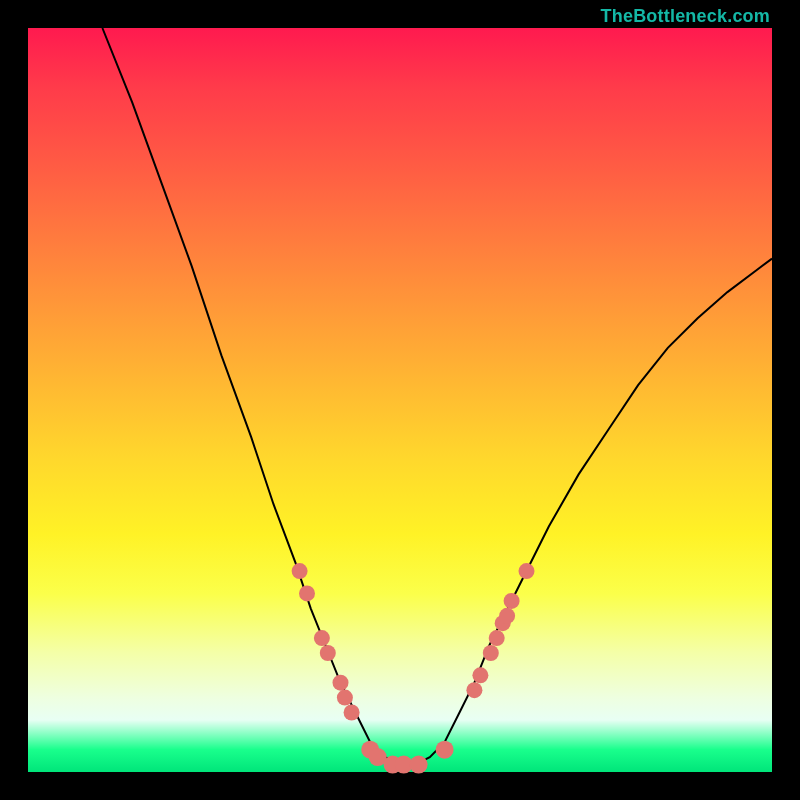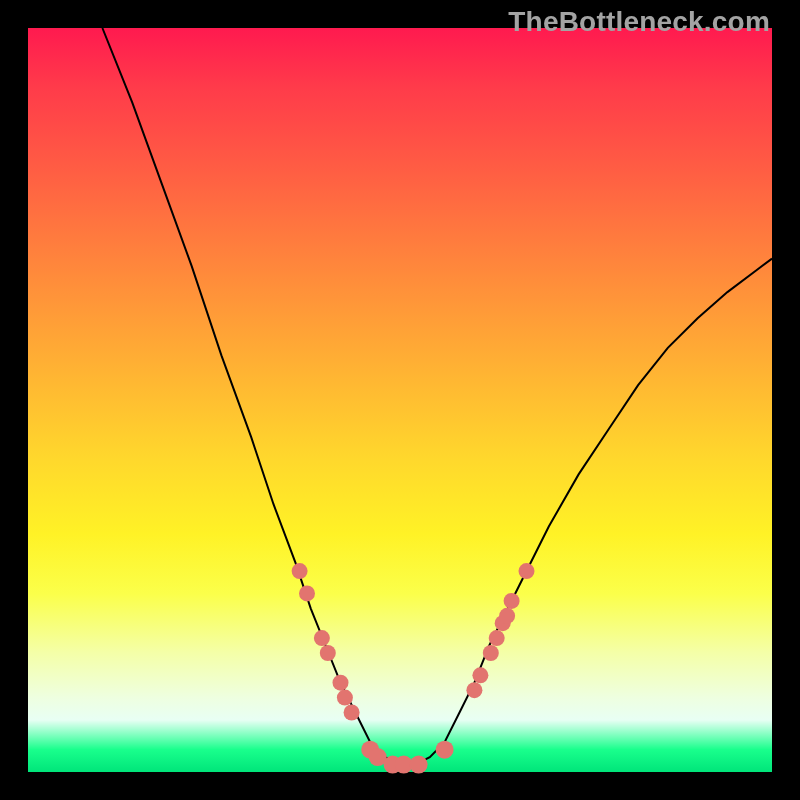--- a/index.html
+++ b/index.html
@@ -32,22 +32,22 @@
       #e8fff4 93%,
       #19ff8c 97%,
       #00e57a 100%
     );
     box-sizing: border-box;
   }
   .watermark {
     position: absolute;
     top: 6px;
     right: 30px;
-    color: #a3a3a3;
-    font-size: 28px;
+    color: #14b8a6;
+    font-size: 18px;
     font-weight: 600;
     letter-spacing: 0.2px;
     z-index: 10;
     font-family: Arial, Helvetica, sans-serif;
   }
   svg.plot {
     position: absolute;
     left: 0;
     top: 0;
     width: 744px;

